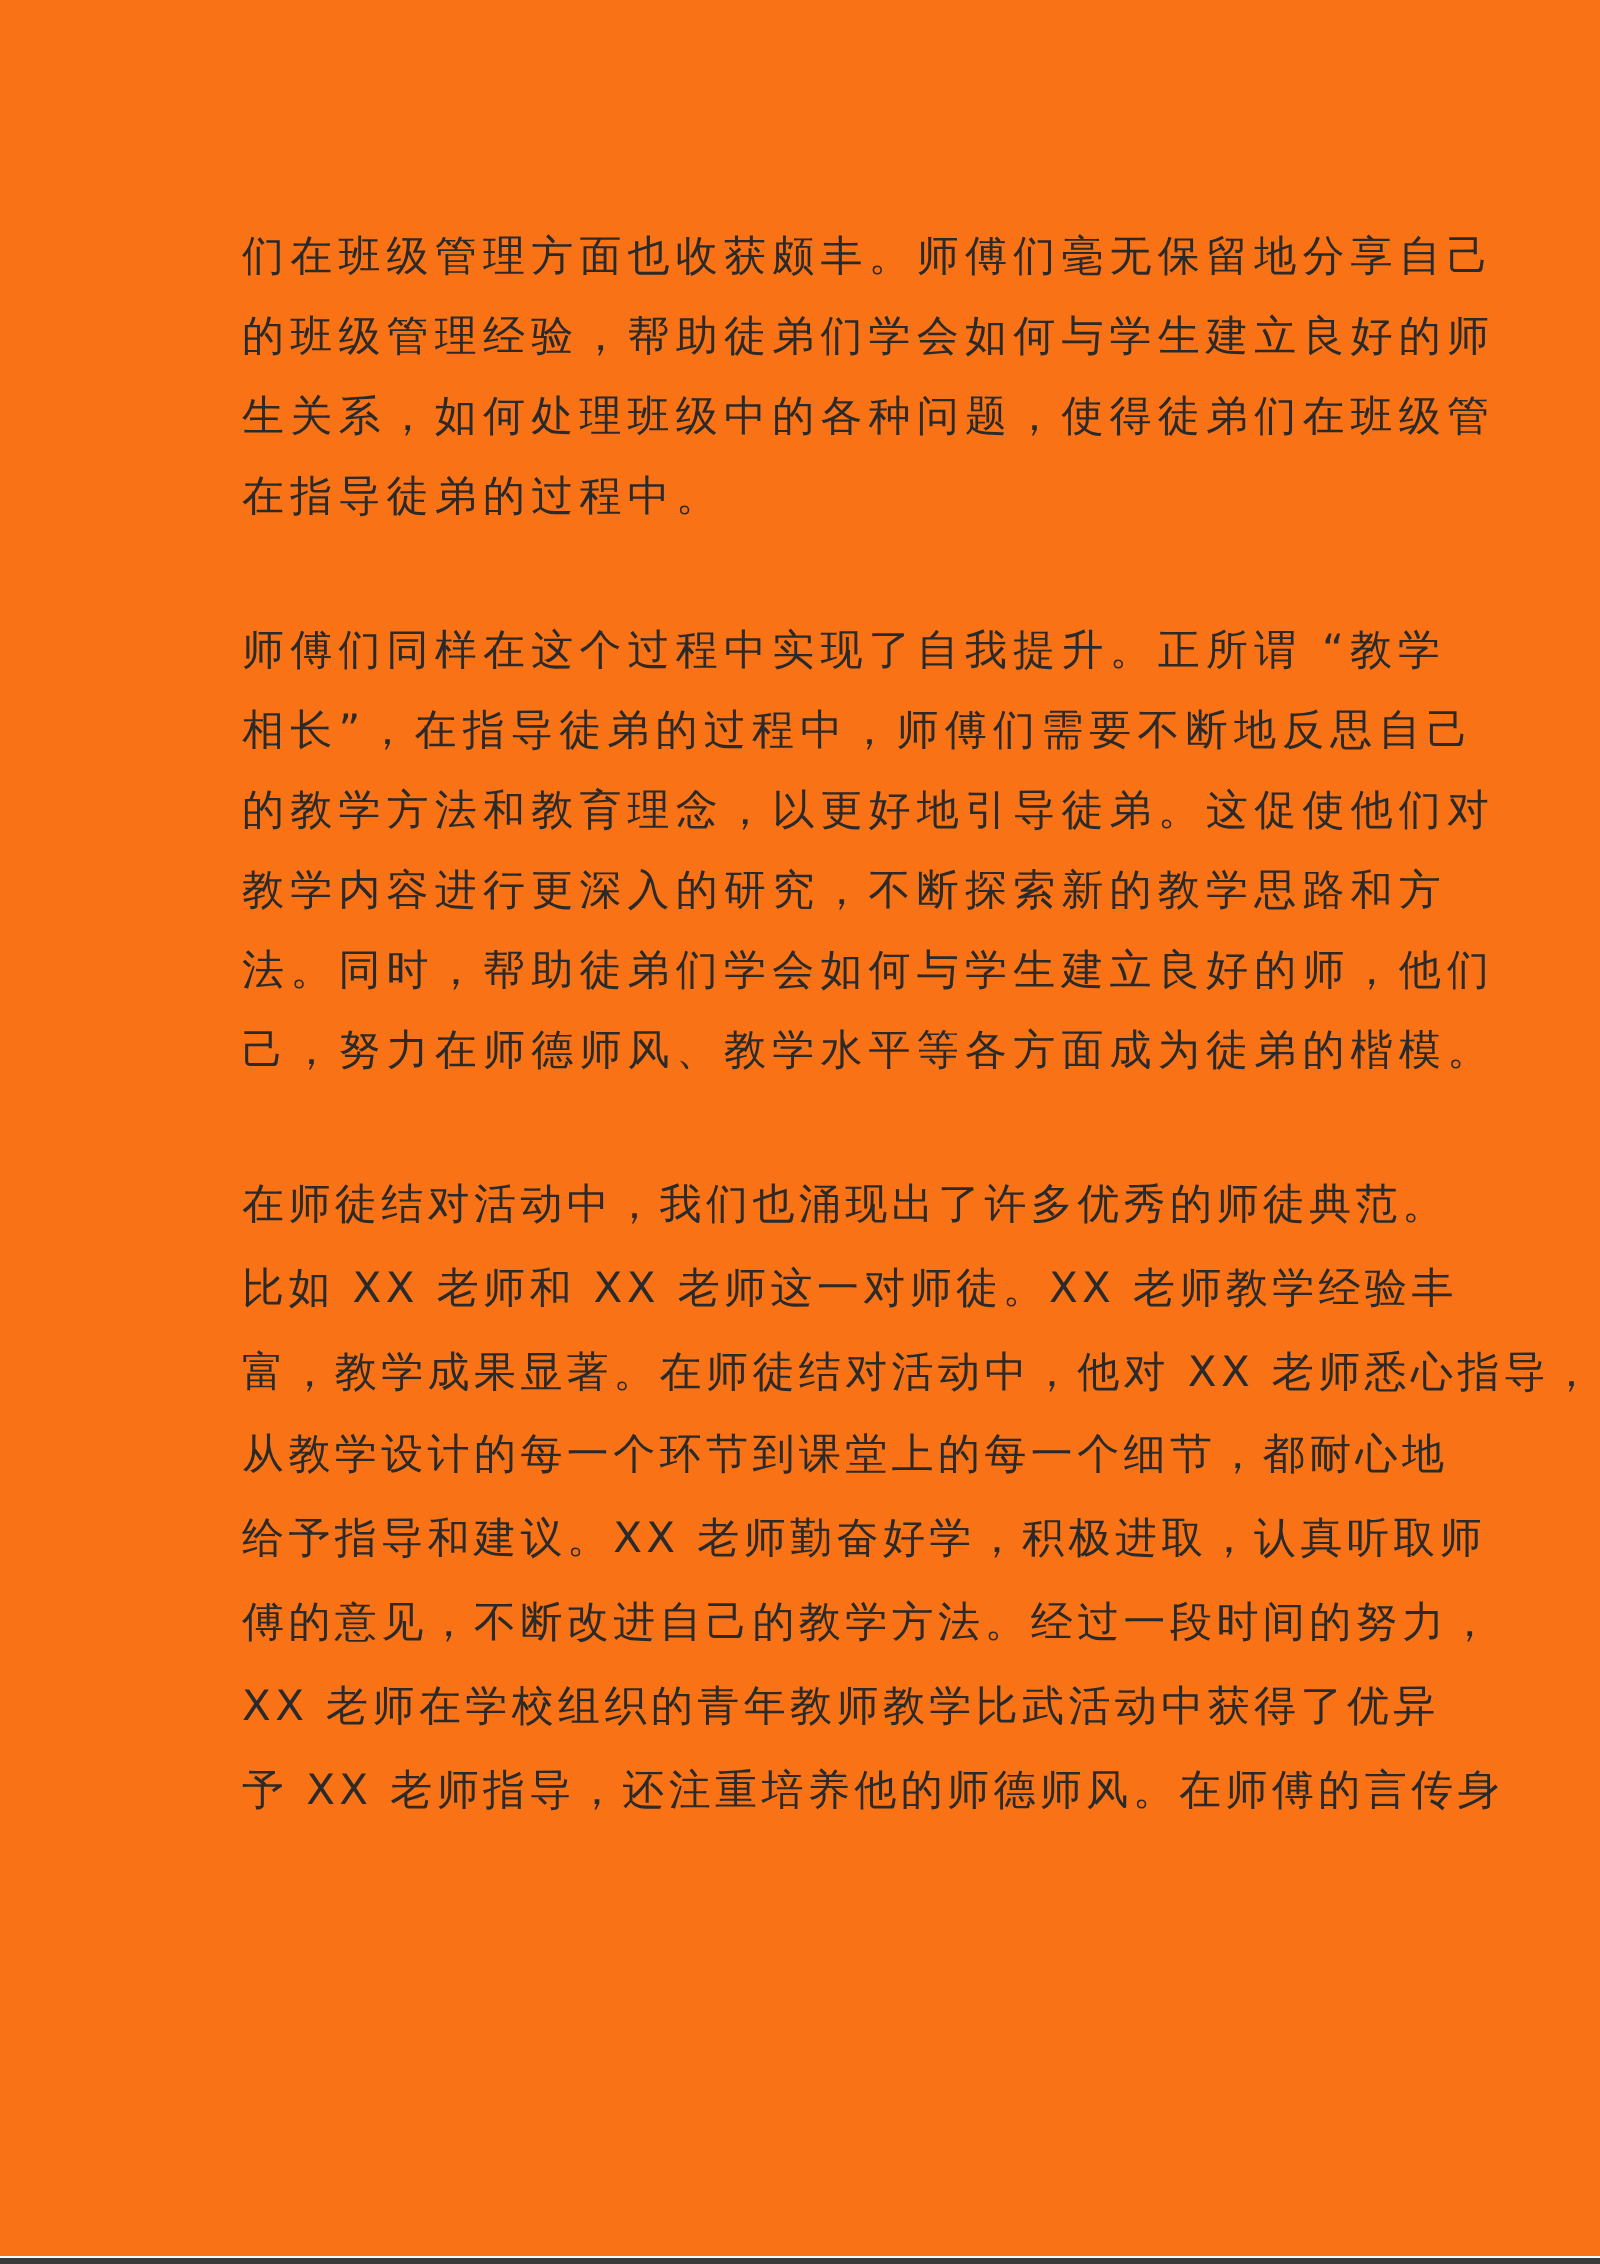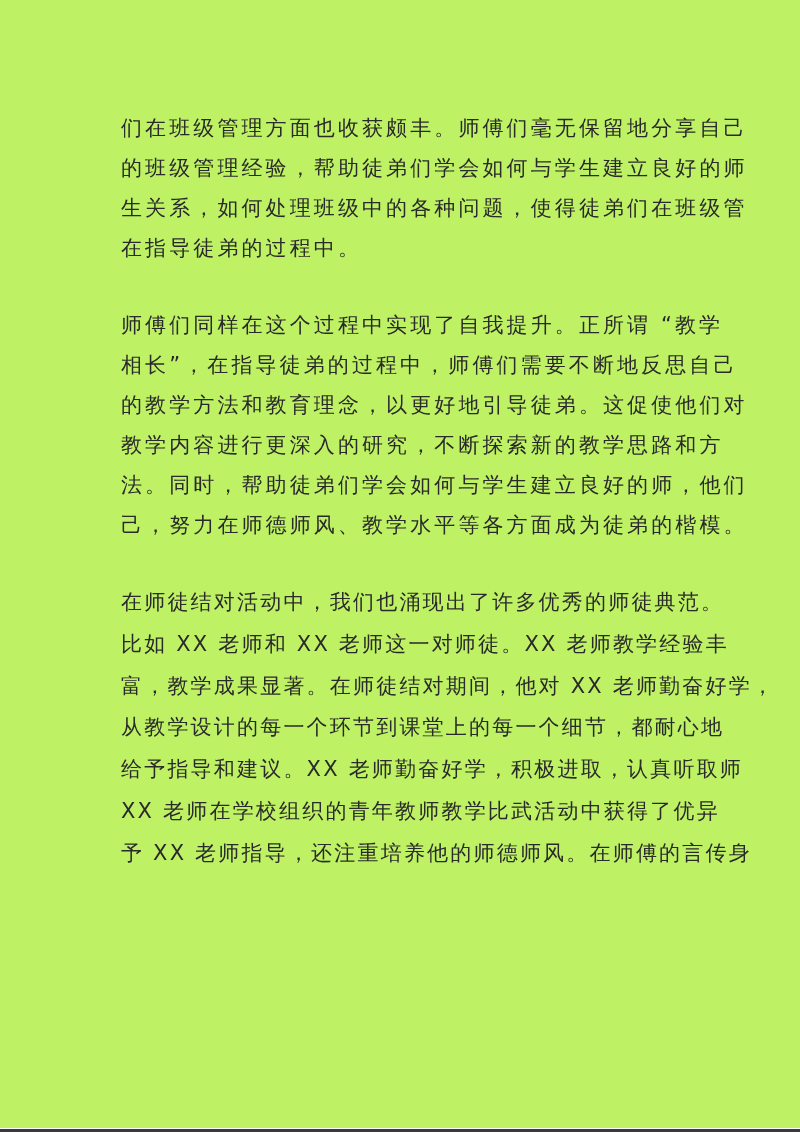--- a/index.html
+++ b/index.html
@@ -13,21 +13,21 @@
     position: relative;
     overflow: hidden;
     font-family: "DejaVu Sans", "Liberation Sans", sans-serif;
     color: #2a2a2a;
   }
   .page {
     position: absolute;
     left: 0; top: 0;
     width: 800px;
     height: 1128px;
-    background: #bef264;
+    background: #f97316;
   }
   .content {
     position: absolute;
     left: 121px;
     top: 108px;
     width: 572px;
   }
   .para {
     margin: 0;
     font-size: 21px;
@@ -72,23 +72,24 @@
       <span class="line">相长”，在指导徒弟的过程中，师傅们需要不断地反思自己</span>
       <span class="line">的教学方法和教育理念，以更好地引导徒弟。这促使他们对</span>
       <span class="line">教学内容进行更深入的研究，不断探索新的教学思路和方</span>
       <span class="line">法。同时，帮助徒弟们学会如何与学生建立良好的师，他们</span>
       <span class="line">己，努力在师德师风、教学水平等各方面成为徒弟的楷模。</span>
     </p>
 
     <p class="para p3">
       <span class="line">在师徒结对活动中，我们也涌现出了许多优秀的师徒典范。</span>
       <span class="line">比如 XX 老师和 XX 老师这一对师徒。XX 老师教学经验丰</span>
-      <span class="line">富，教学成果显著。在师徒结对期间，他对 XX 老师勤奋好学，</span>
+      <span class="line">富，教学成果显著。在师徒结对活动中，他对 XX 老师悉心指导，</span>
       <span class="line">从教学设计的每一个环节到课堂上的每一个细节，都耐心地</span>
       <span class="line">给予指导和建议。XX 老师勤奋好学，积极进取，认真听取师</span>
+      <span class="line">傅的意见，不断改进自己的教学方法。经过一段时间的努力，</span>
       <span class="line">XX 老师在学校组织的青年教师教学比武活动中获得了优异</span>
       <span class="line">予 XX 老师指导，还注重培养他的师德师风。在师傅的言传身</span>
     </p>
 
   </div>
 </div>
 
 <div class="bottom-rule"></div>
 
 </body></html>

